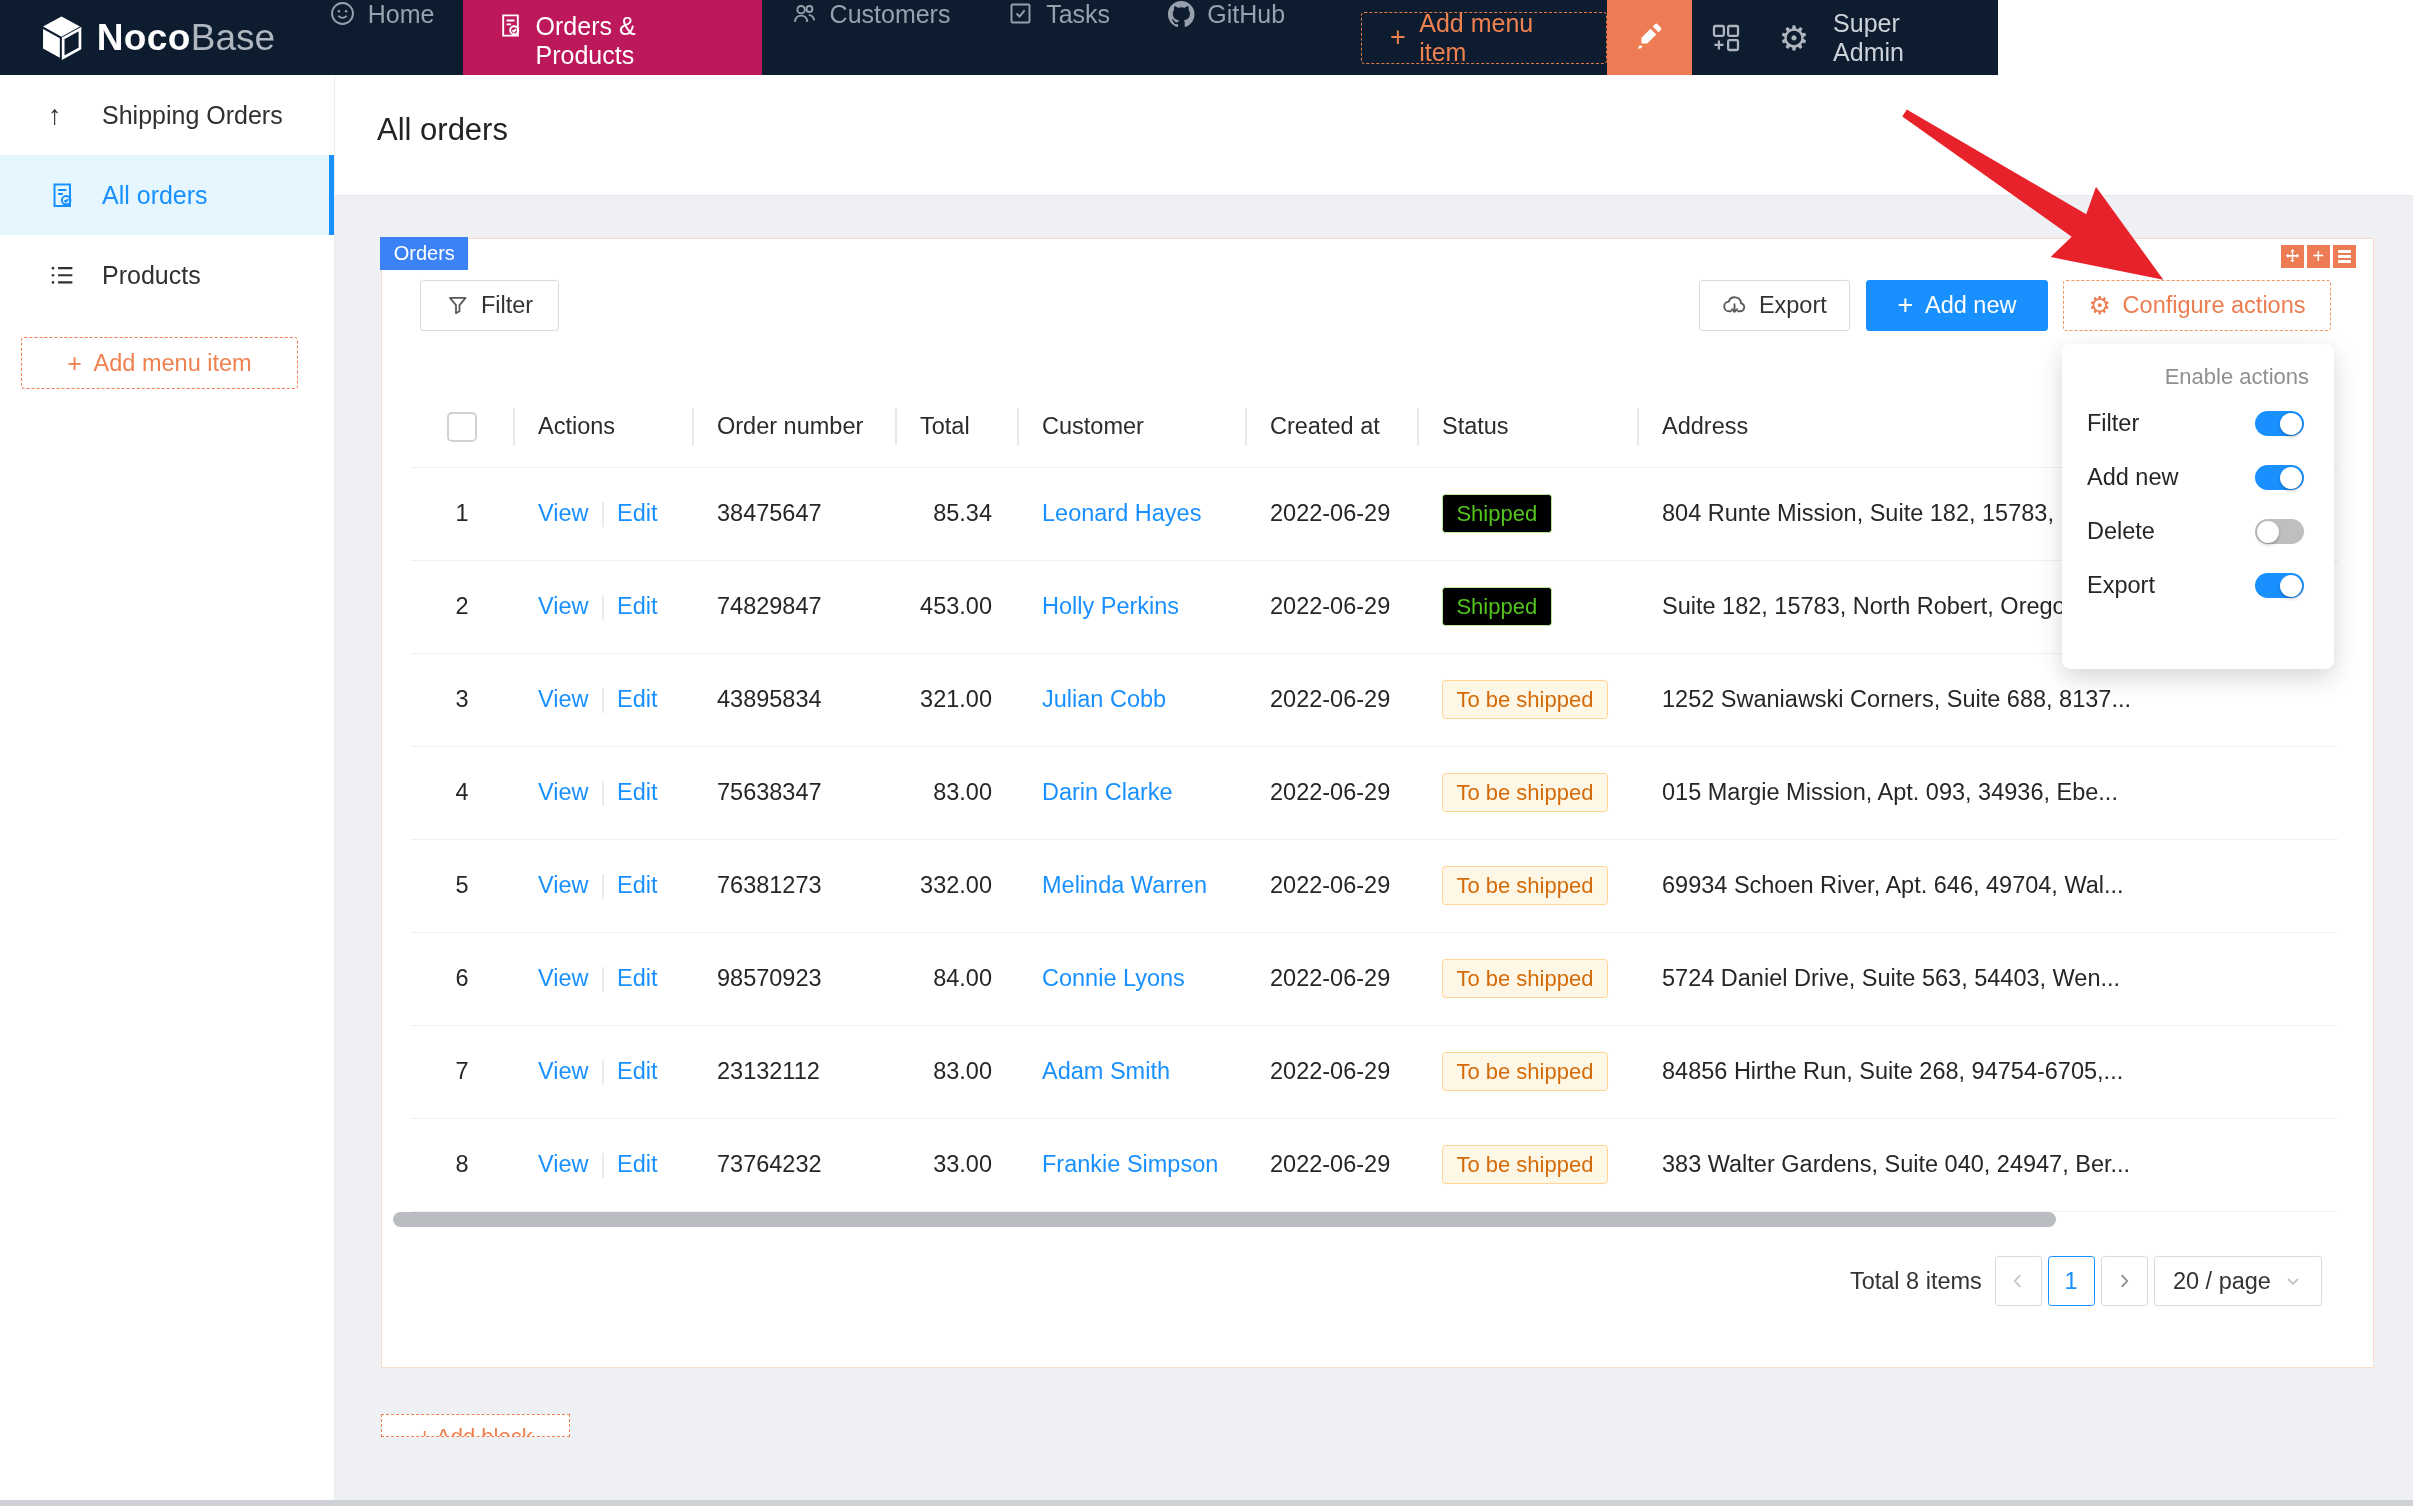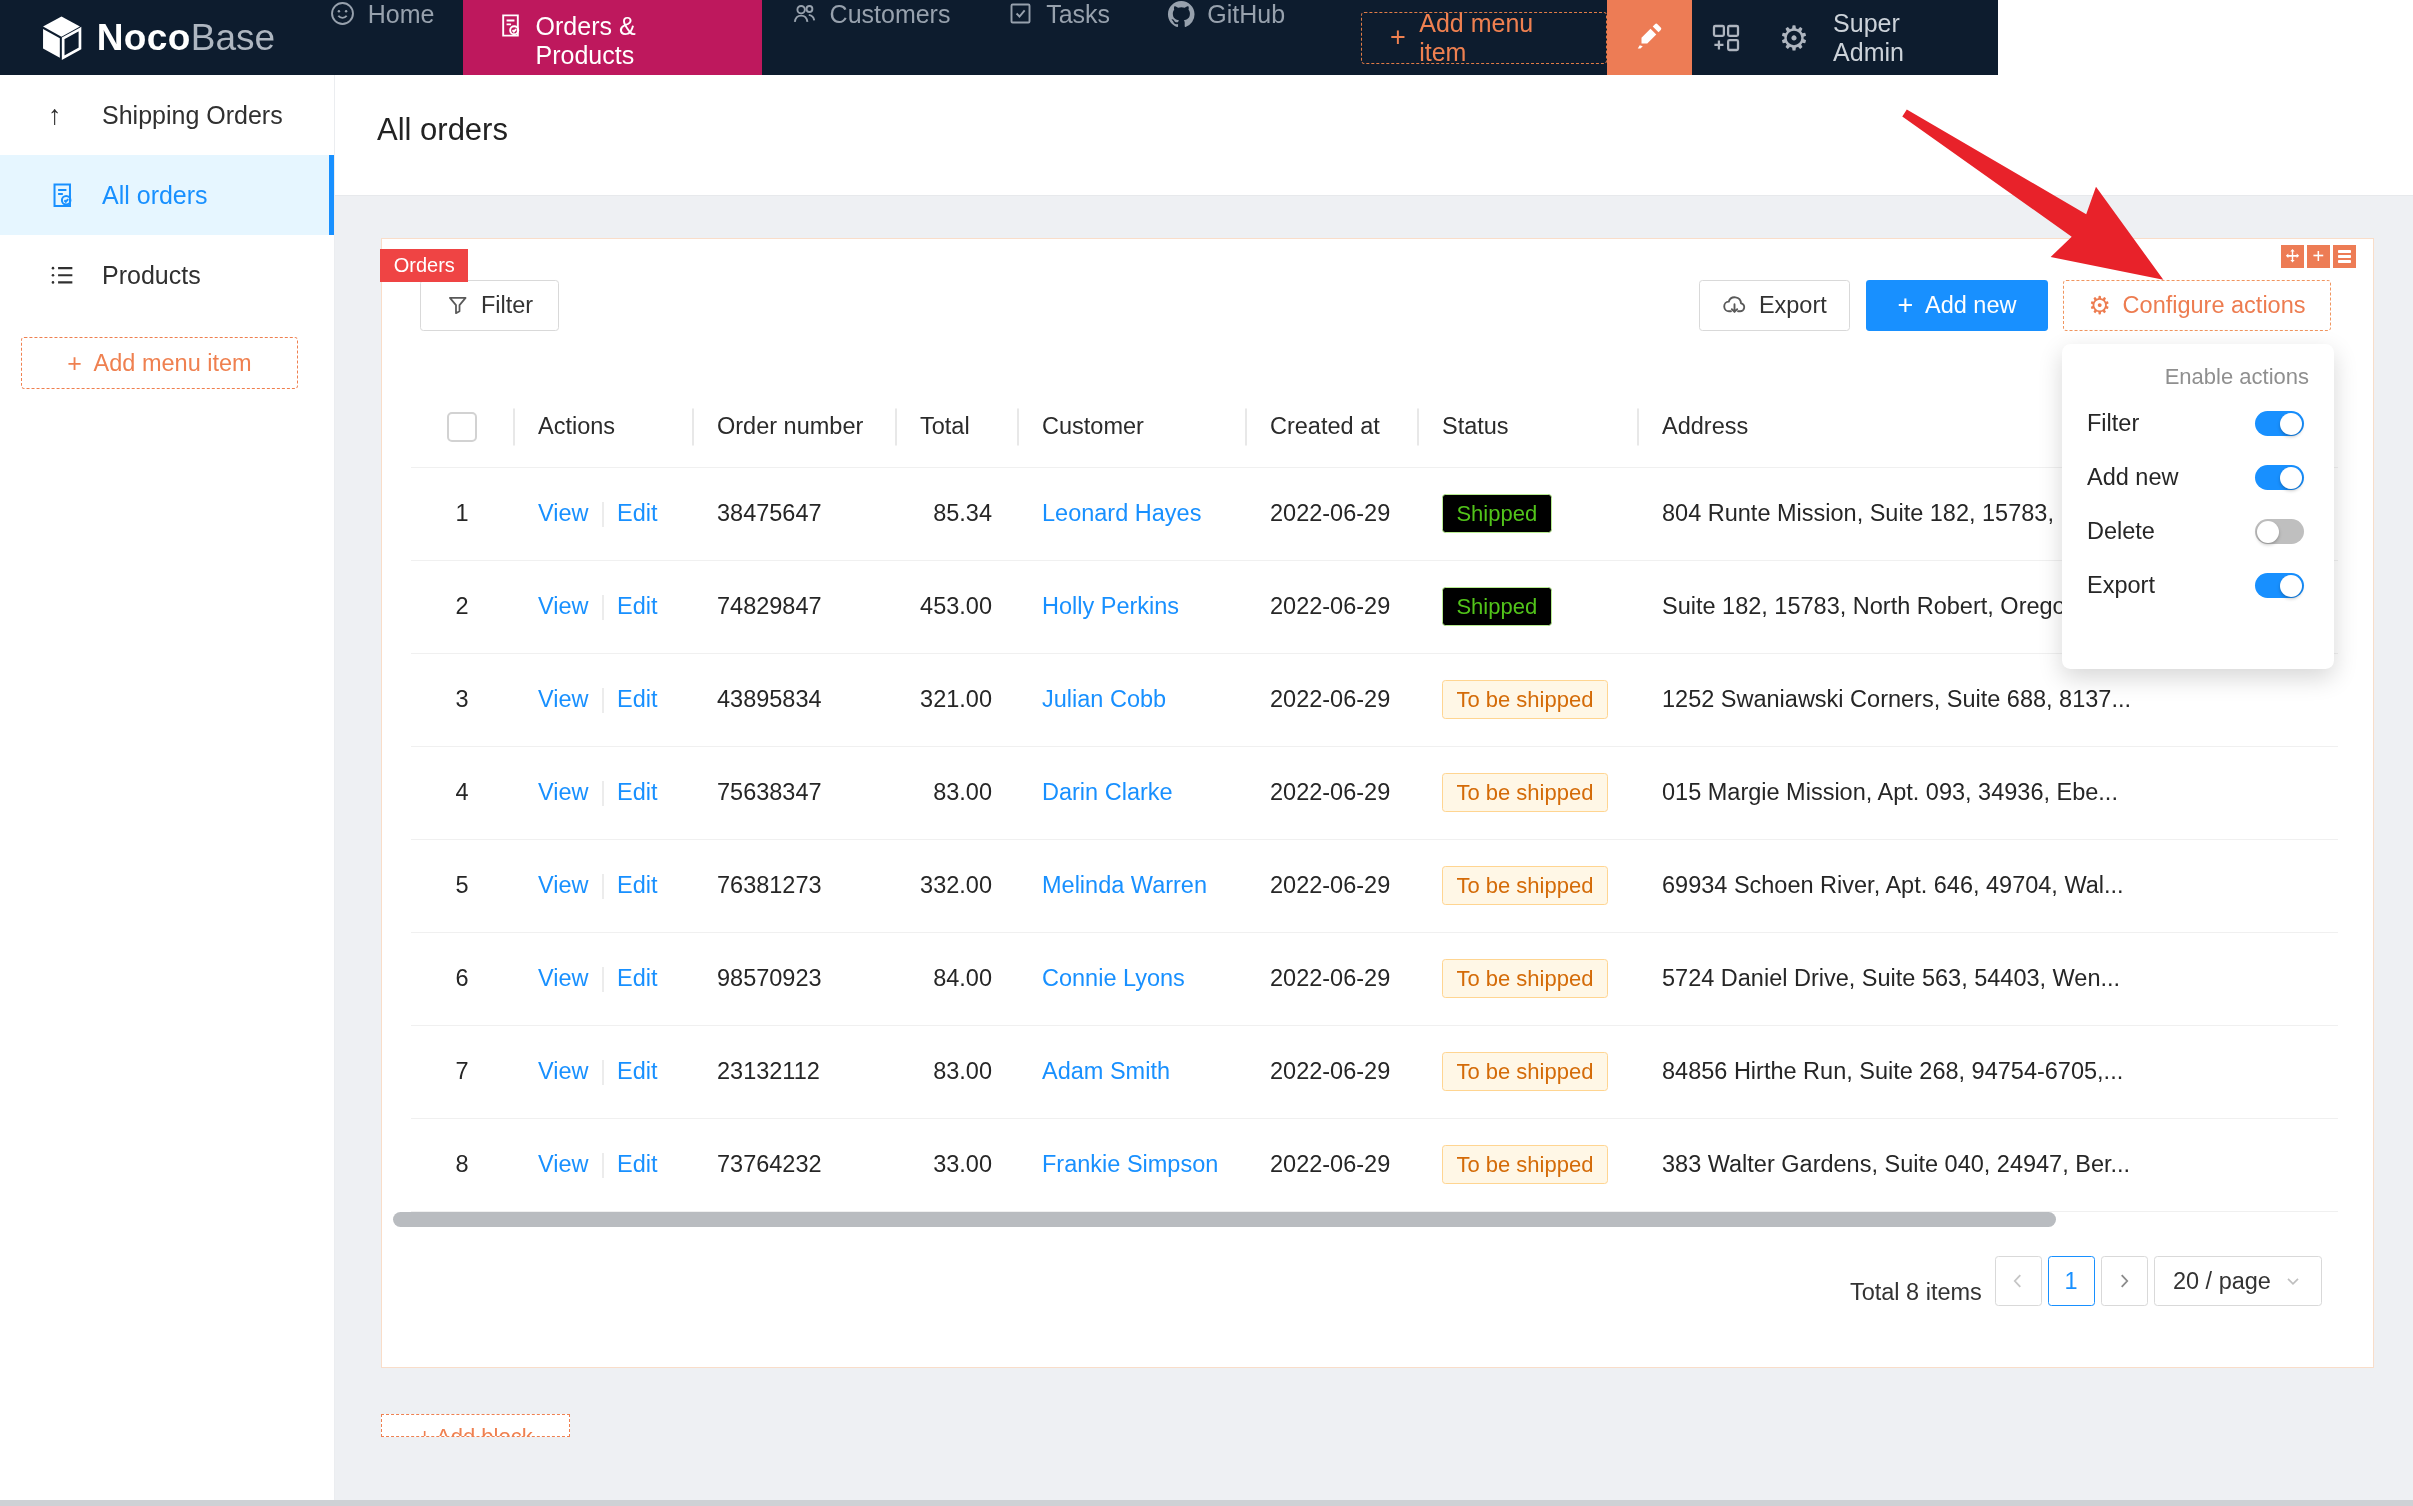--- a/index.html
+++ b/index.html
@@ -45,22 +45,22 @@
 
   
   .page-header { position:absolute; left:335px; top:75px; width:2078px; height:120px; background:#fff; }
   .page-title { position:absolute; left:42px; top:37px; font-size:31px; font-weight:500; color:#222; }
   .content { position:absolute; left:335px; top:195px; width:2078px; height:1311px;
     background:#eef0f3; border-top:0.8px solid #e7e9ec; }
 
   
   .block { position:absolute; left:46px; top:42px; width:1993px; height:1130px;
     background:#fff; border:1.7px solid #f9ddc9; }
-  .block-tag { position:absolute; left:-1.7px; top:-1.7px; background:#ef4444; color:#fff;
-    font-size:20px; padding:5px 13.4px; cursor:pointer; z-index:3;margin-top:12px; }
+  .block-tag { position:absolute; left:-1.7px; top:-1.7px; background:#3b82f6; color:#fff;
+    font-size:20px; padding:5px 13.4px; cursor:pointer; z-index:3; }
   .corner-icons { position:absolute; top:5.9px; right:17px; display:flex; gap:2.5px; z-index:3; }
   .corner-icons .sq { width:23.5px; height:23.5px; background:#ed7c55; color:#fff;
     display:flex; align-items:center; justify-content:center; cursor:pointer; }
   .corner-icons svg { width:17px; height:17px; }
   .bars { display:flex; flex-direction:column; gap:2.5px; }
   .bars span { display:block; width:13.4px; height:2.5px; background:#fff; border-radius:0.8px; }
 
   .btn { height:51px; display:flex; align-items:center; justify-content:center;
     border-radius:3.4px; font-size:23.5px; cursor:pointer; }
   .btn-filter { position:absolute; left:38px; top:41px; width:139px; background:#fff;
@@ -93,21 +93,21 @@
     background:#fff; margin:0 auto; cursor:pointer; }
   .badge { display:inline-block; font-size:22px; padding:3.4px 13.4px; border-radius:3.4px; line-height:30px; }
   .badge[data-status="shipped"] { color:#52c41a; background:#000000; border:1.7px solid #b7eb8f; }
   .badge[data-status="pending"] { color:#d46b08; background:#fff7e6; border:1.7px solid #ffd591; }
   .addr { display:block; max-width:679px; overflow:hidden; white-space:nowrap; }
 
   .hscroll { position:absolute; left:11px; top:973px; width:1663px; height:15px;
     background:#b9bcc0; border-radius:7.5px; cursor:pointer; }
 
   
-  .pagination { position:absolute; top:1017px; right:51px; display:flex; align-items:flex-end; gap:6px; }
+  .pagination { position:absolute; top:1017px; right:51px; display:flex; align-items:center; gap:6px; }
   .pg-total { font-size:23.5px; color:#333; margin-right:6.7px; }
   .pg-box { min-width:47px; height:50px; border:1.7px solid #d9d9d9; border-radius:3.4px;
     background:#fff; display:flex; align-items:center; justify-content:center;
     font-size:23.5px; color:#555; cursor:pointer; }
   .pg-box.current { border-color:#1890ff; color:#1890ff; }
   .pg-box.disabled { color:#c6c6c6; }
   .pg-size { padding:0 18.4px; gap:11.7px; color:#333; }
 
   
   .dropdown { position:absolute; left:2062px; top:344px; width:272px; height:325px;

